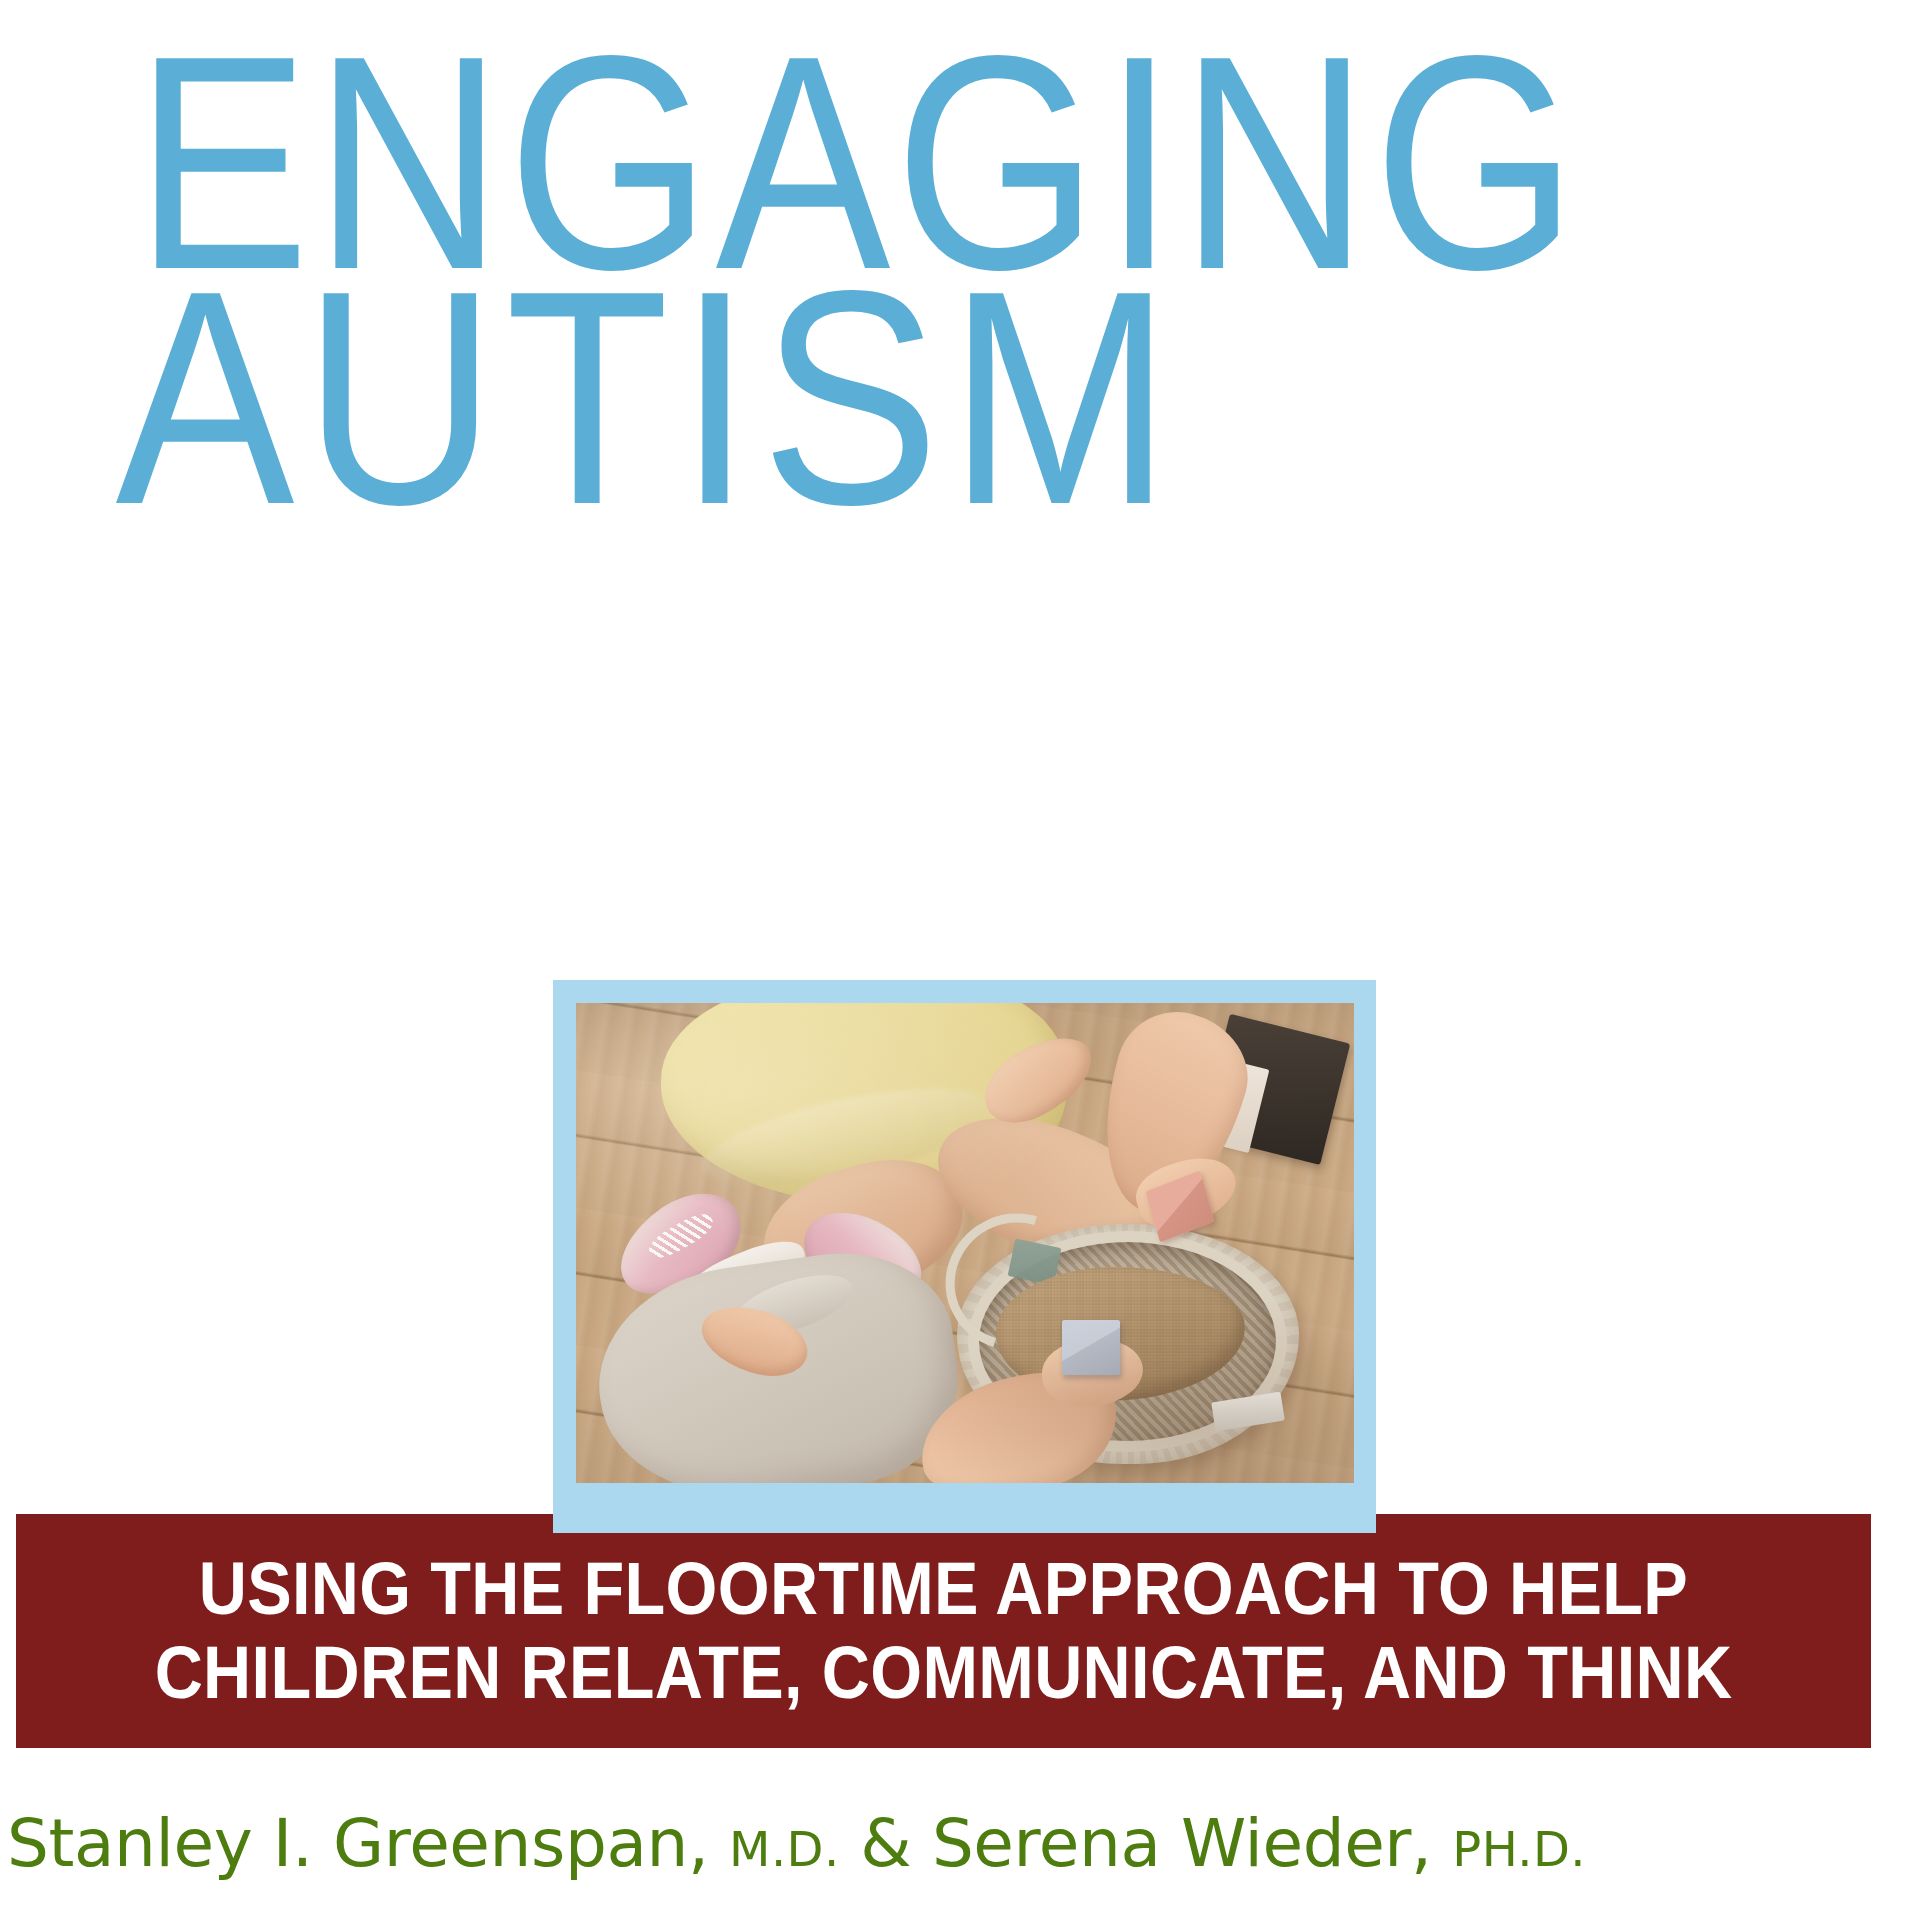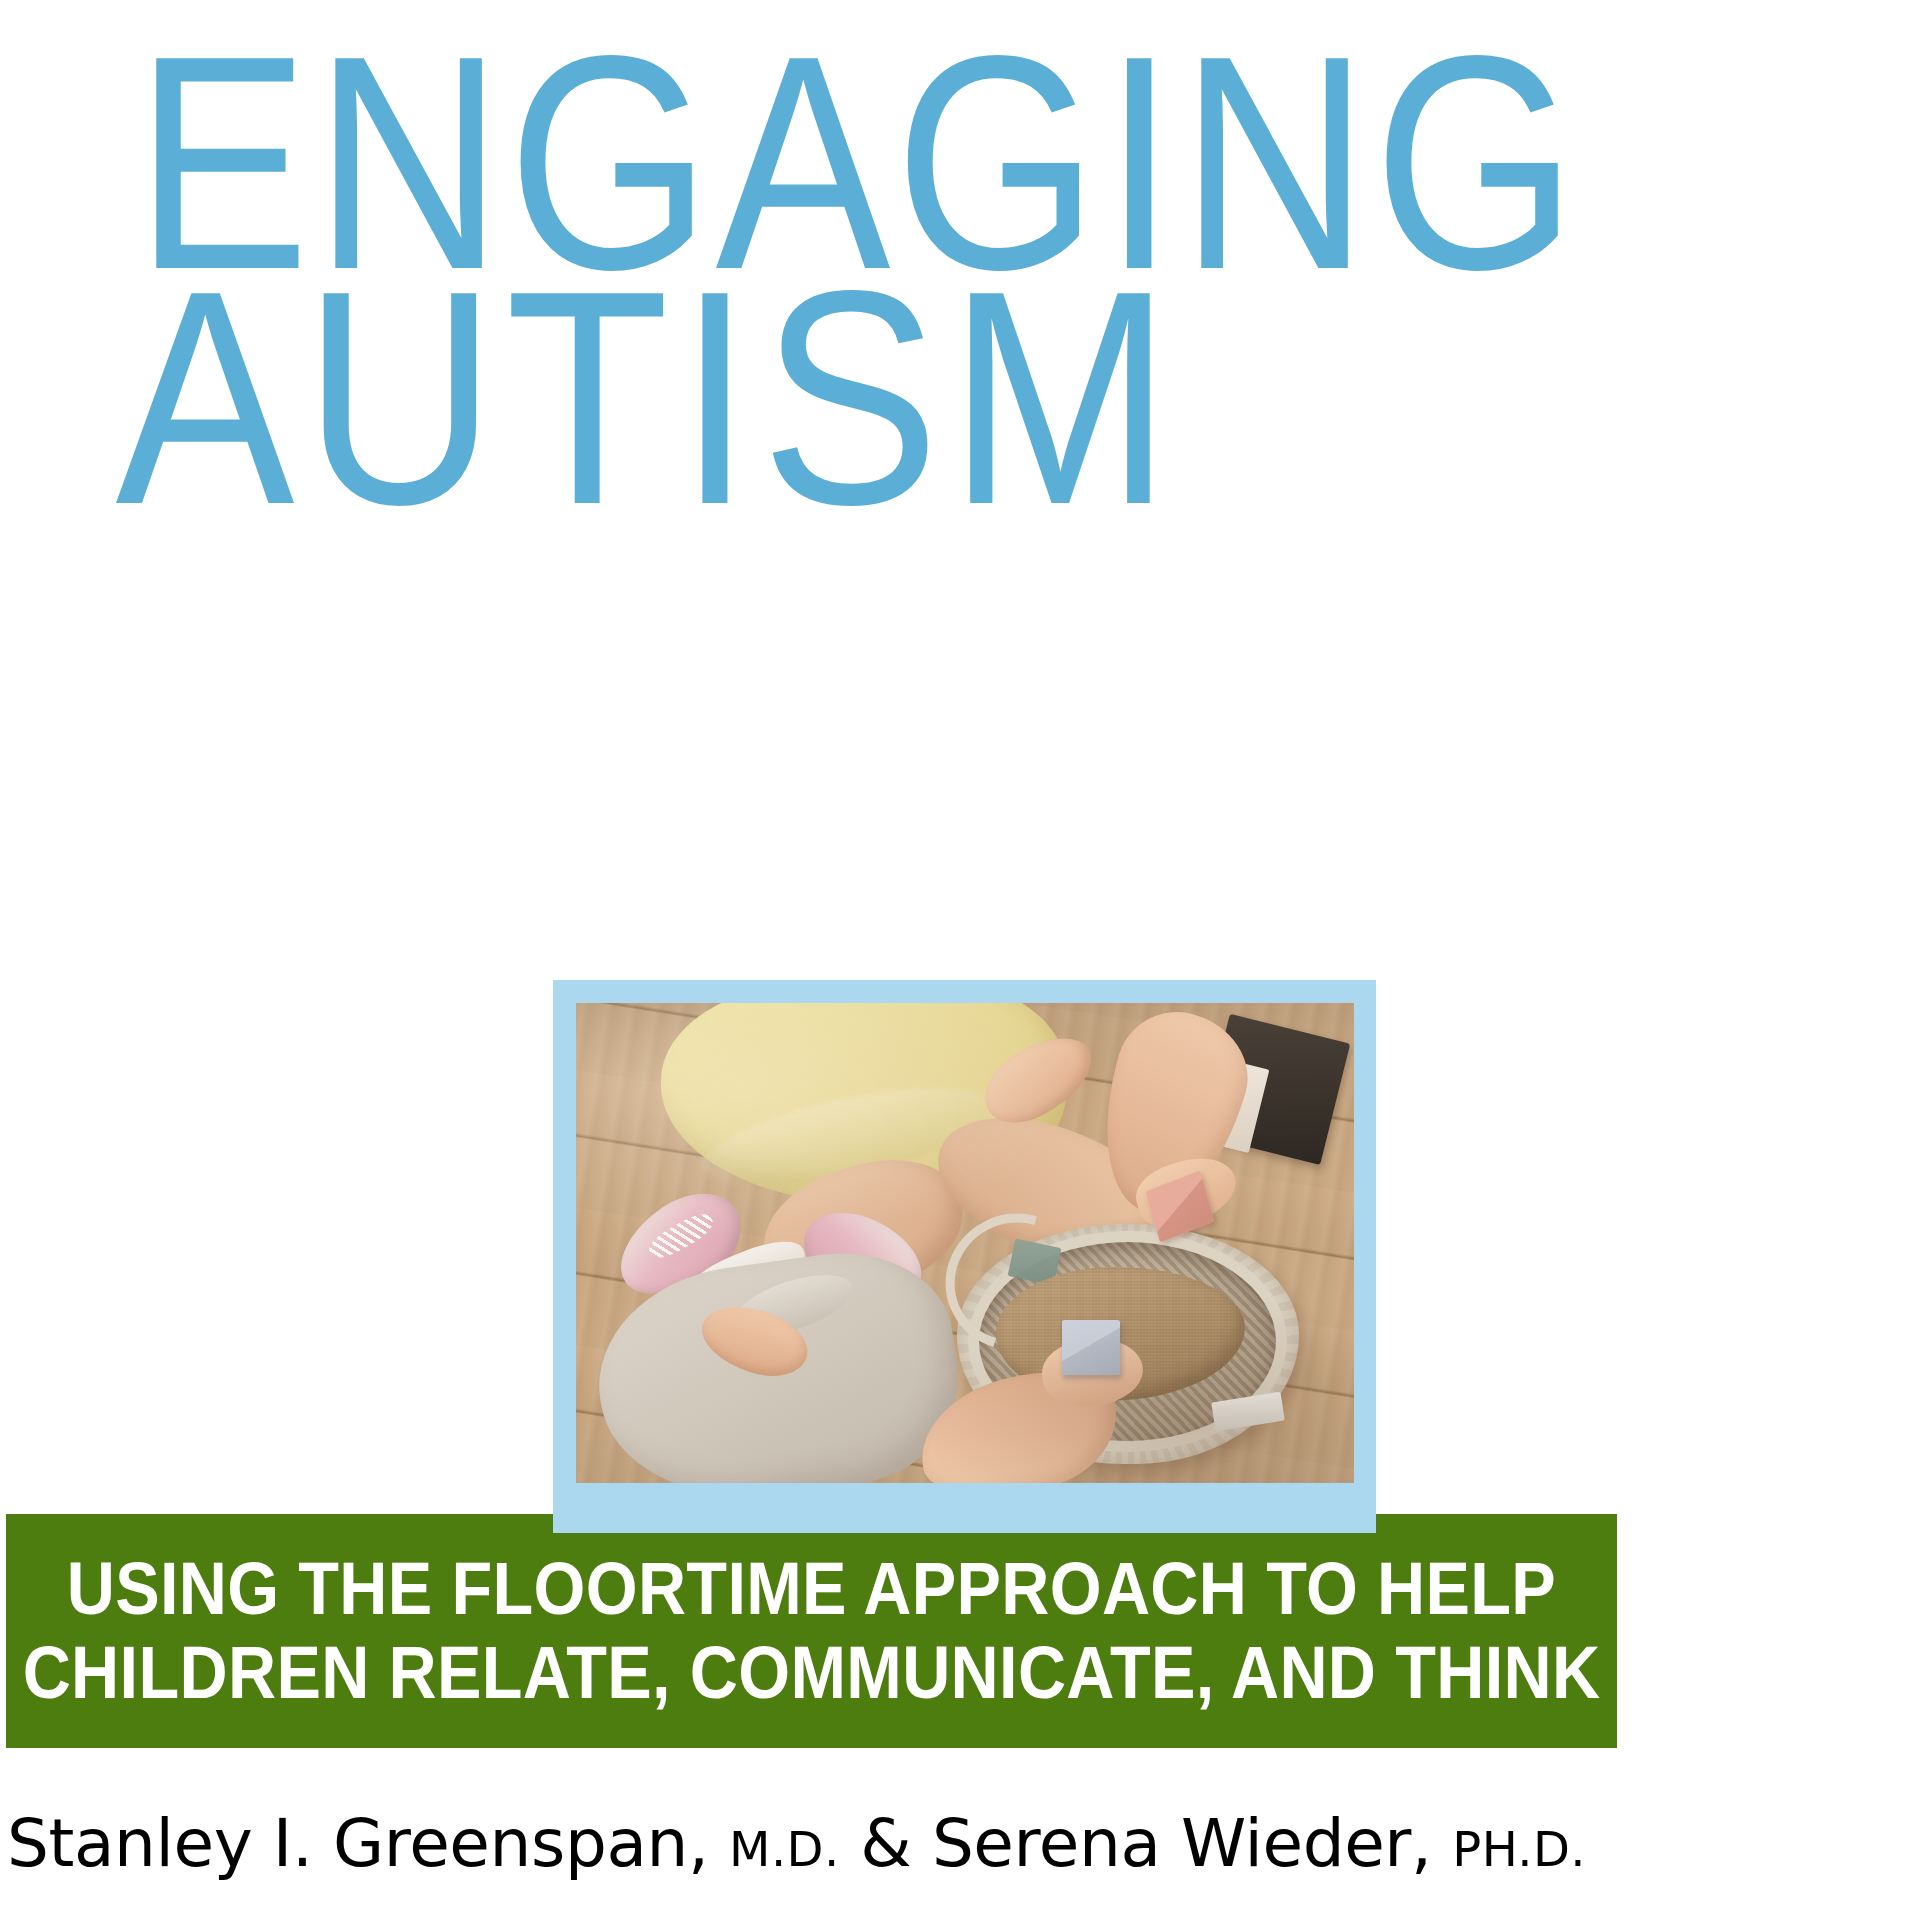--- a/index.html
+++ b/index.html
@@ -353,25 +353,25 @@
     left: 82%; top: 82%;
     width: 9%; height: 6%;
     background: linear-gradient(180deg, #f3f1ec, #dcd8d0);
     border-radius: 2.4px;
     transform: rotate(-9deg);
   }
 
   
   .band {
     position: absolute;
-    left: 6px;
+    left: 16px;
     top: 1514px;
-    width: 1611px;
+    width: 1855px;
     height: 234px;
-    background: #4d7c0f;
+    background: #7f1d1d;
     z-index: 2;
     display: flex;
     flex-direction: column;
     align-items: center;
     justify-content: center;
   }
   .band-line {
     display: block;
     color: #ffffff;
     font-family: "Liberation Sans", sans-serif;
@@ -385,21 +385,21 @@
     white-space: nowrap;
   }
 
   
   .byline {
     position: absolute;
     left: 0;
     top: 1805px;
     width: 1593px;
     text-align: center;
-    color: #000000;
+    color: #4d7c0f;
     font-family: "DejaVu Sans", sans-serif;
     font-size: 66px;
     font-weight: 400;
     letter-spacing: -0.4px;
     white-space: nowrap;
   }
   .byline .degree {
     font-size: 48px;
     letter-spacing: 0.4px;
   }

